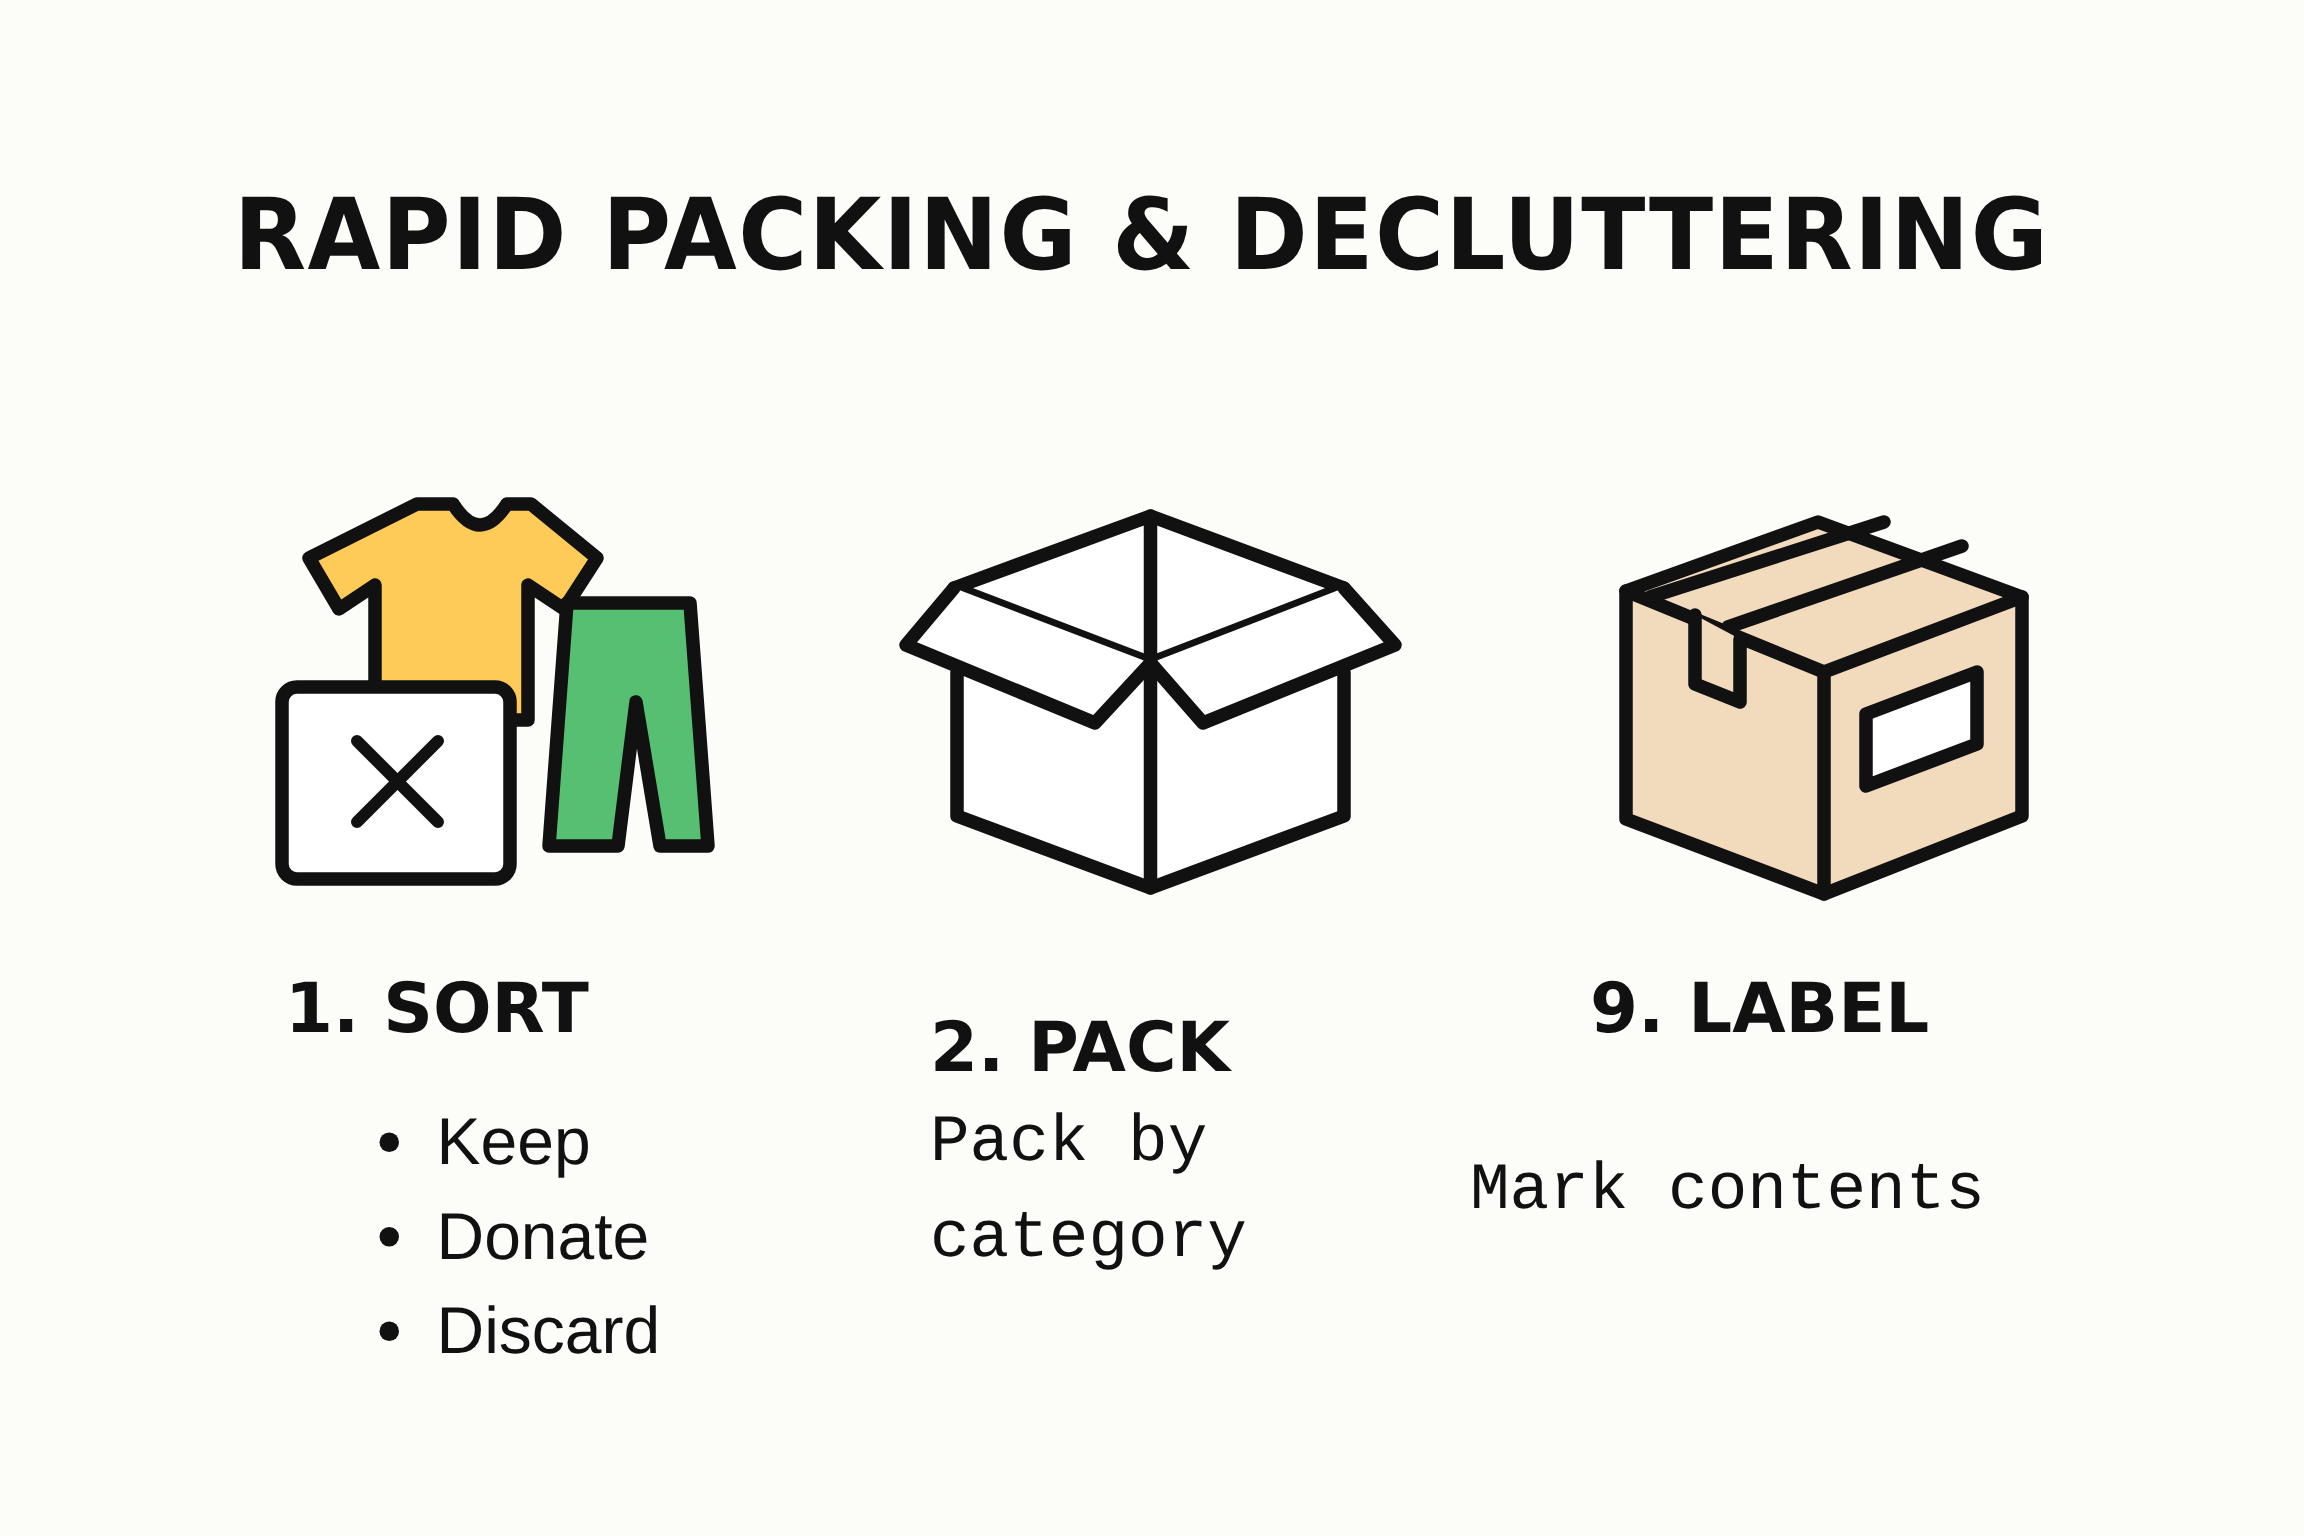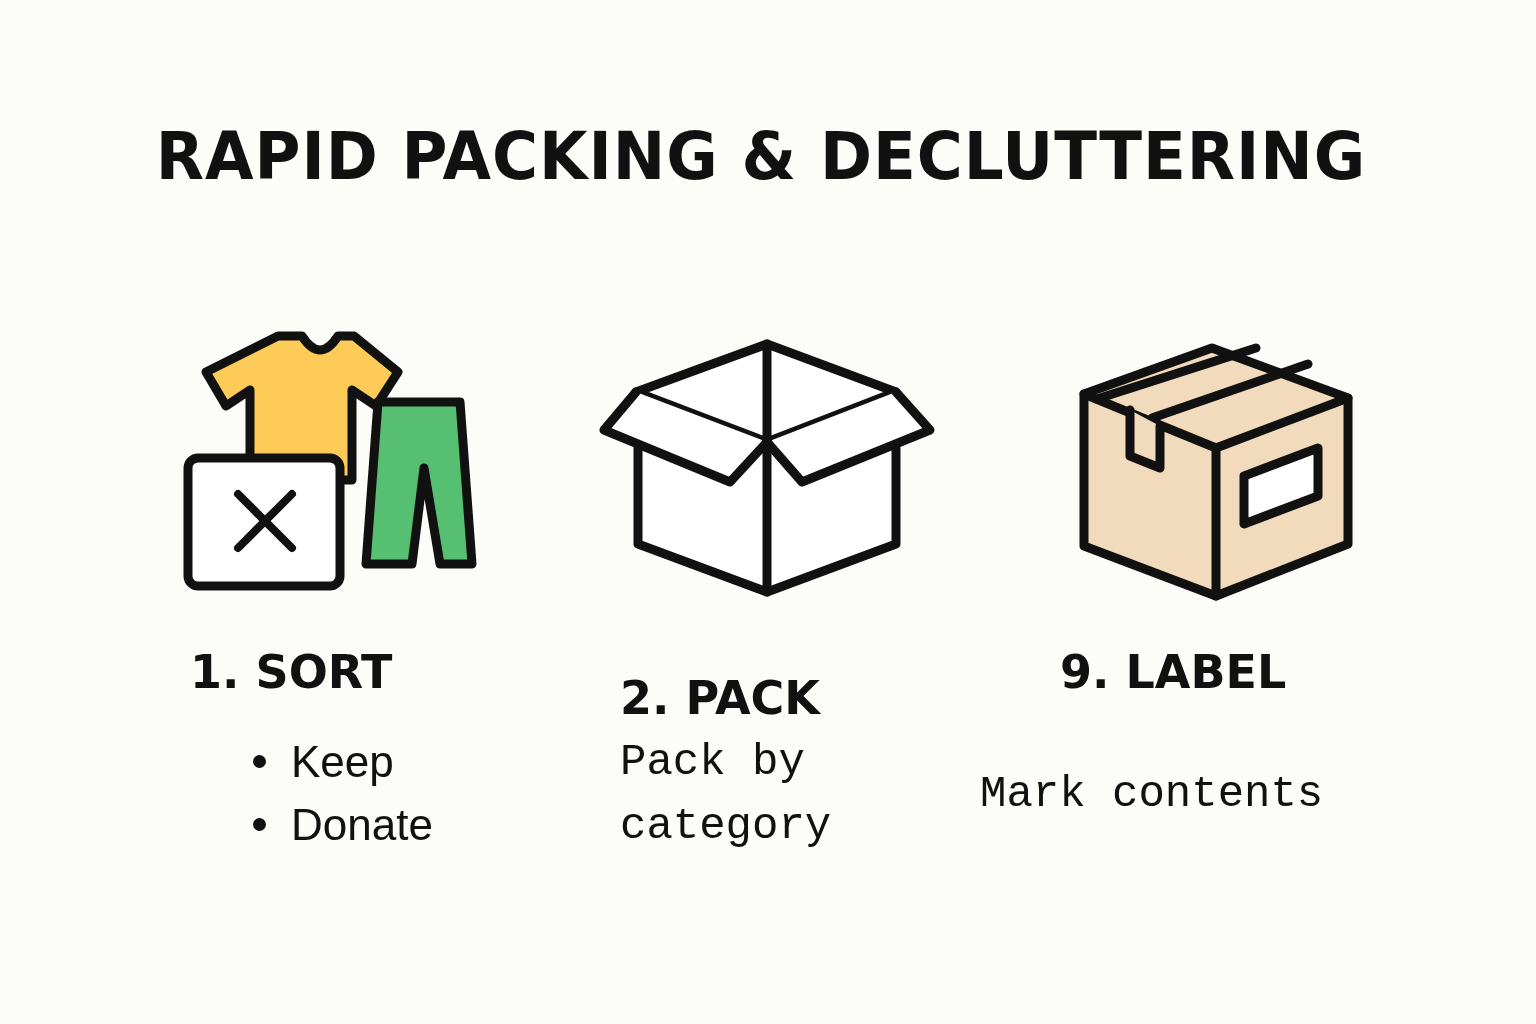--- a/index.html
+++ b/index.html
@@ -70,20 +70,24 @@
 
 <ul class="bullets">
   <li>
       <span class="dot"></span>
       <span>Keep</span>
     </li>
   <li>
       <span class="dot"></span>
       <span>Donate</span>
     </li>
+  <li>
+      <span class="dot"></span>
+      <span>Discard</span>
+    </li>
 </ul>
 
 <div class="step-text" style="left:620px;top:730px;width:300px;">
   <div>Pack by</div>
   <div>category</div>
 </div>
 
 <div class="step-text" style="left:980px;top:730px;width:375px;margin-top:32px;">
   <div>Mark contents</div>
 </div>

